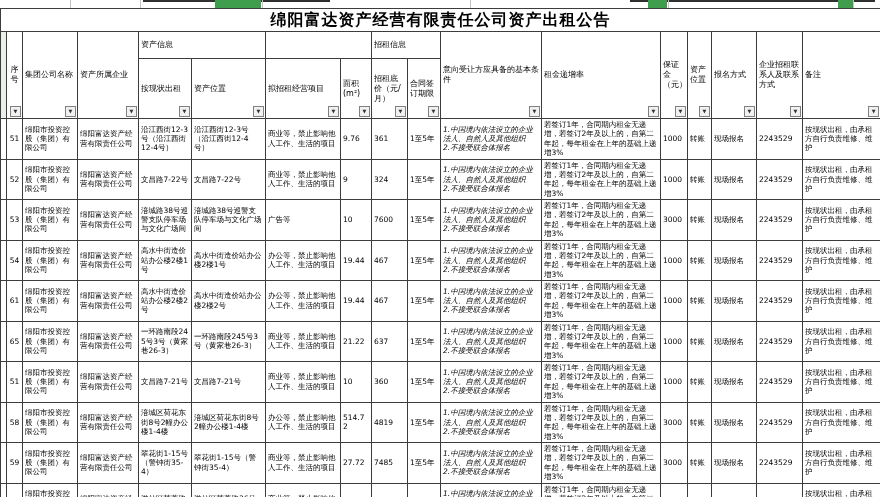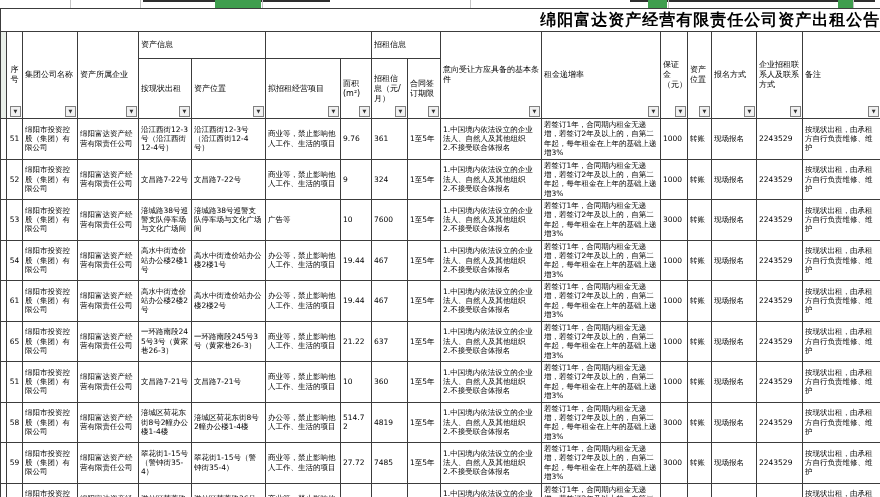--- a/index.html
+++ b/index.html
@@ -8,33 +8,33 @@
   
   .strip{position:absolute;top:0;left:0;width:880px;height:8px;background:#fff;}
   .strip .tick{position:absolute;top:0;width:1px;height:8px;background:#c4c4c4;}
   .strip .greenfrag{position:absolute;top:0;height:8px;}
   .strip .edgeline{position:absolute;top:0;height:2px;background:#2f2f2f;}
   
   table{border-collapse:collapse;table-layout:fixed;width:880px;position:absolute;top:8px;left:0;}
   td,th{border:1px solid #3c3c3c;padding:1px 2px;overflow:hidden;word-break:break-all;
         font-size:7.5px;line-height:1.25;font-weight:normal;text-align:left;vertical-align:middle;}
   .titlecell{font-family:"DejaVu Serif",serif;font-weight:bold;font-size:16px;
-             text-align:right;vertical-align:middle;padding:0;letter-spacing:1px;}
+             text-align:center;vertical-align:middle;padding:0;letter-spacing:1px;}
   tr.rowtitle{height:23px;}
   tr.rowgroup{height:27px;}
   tr.rowsub{height:60px;}
   tbody tr{height:38px;}
   th{position:relative;font-weight:normal;font-size:8px;background:#fff;}
   th.grouplabel{vertical-align:middle;}
   .flt{position:absolute;right:1px;bottom:1px;width:9px;height:9px;border:1px solid #808080;
        background:#f1f1f1;font-size:5px;line-height:9px;text-align:center;color:#333;}
   .stripcell{background:#e9efe9;padding:0;}
   td.stripdata{padding:0;background:#fff;}
   .ctr{text-align:center;}
-  .pre{white-space:pre-line;word-break:break-all;}
+  .pre{white-space:pre-line;word-break:break-all;font-style:italic;}
 </style>
 </head>
 <body>
 
 <div class="sheet">
 
   <div class="strip">
     <div class="edgeline" style="left:143px;width:187px;"></div>
     <div class="edgeline" style="left:630px;width:245px;"></div>
     <div class="greenfrag" style="left: 215px; width: 46px; background: rgb(63, 158, 78);"></div>
@@ -133,21 +133,21 @@
         </th>
         <th>
           <span>拟招租经营项目</span>
           <span class="flt">▼</span>
         </th>
         <th>
           <span>面积(m²)</span>
           <span class="flt">▼</span>
         </th>
         <th>
-          <span>招租信息（元/月）</span>
+          <span>招租底价（元/月）</span>
           <span class="flt">▼</span>
         </th>
         <th>
           <span>合同签订期限</span>
           <span class="flt">▼</span>
         </th>
       </tr>
     </thead>
     <tbody id="rows">
         <tr>

